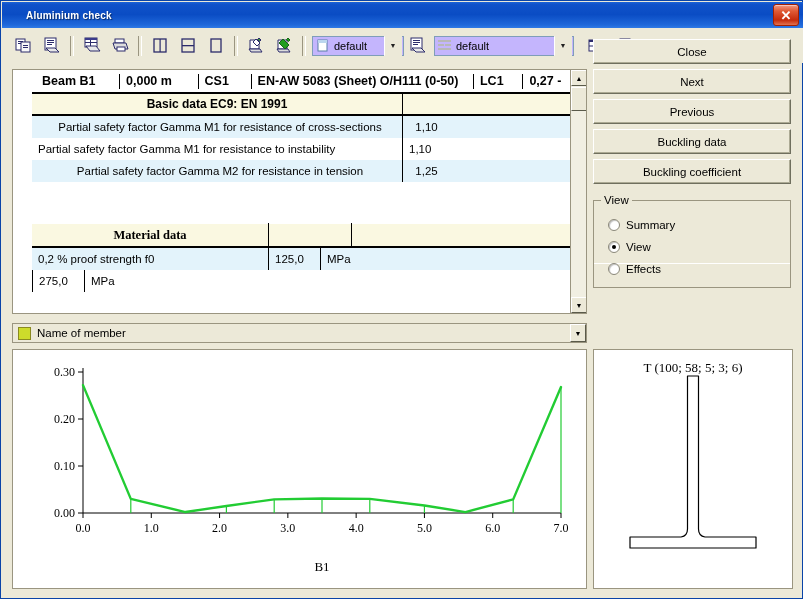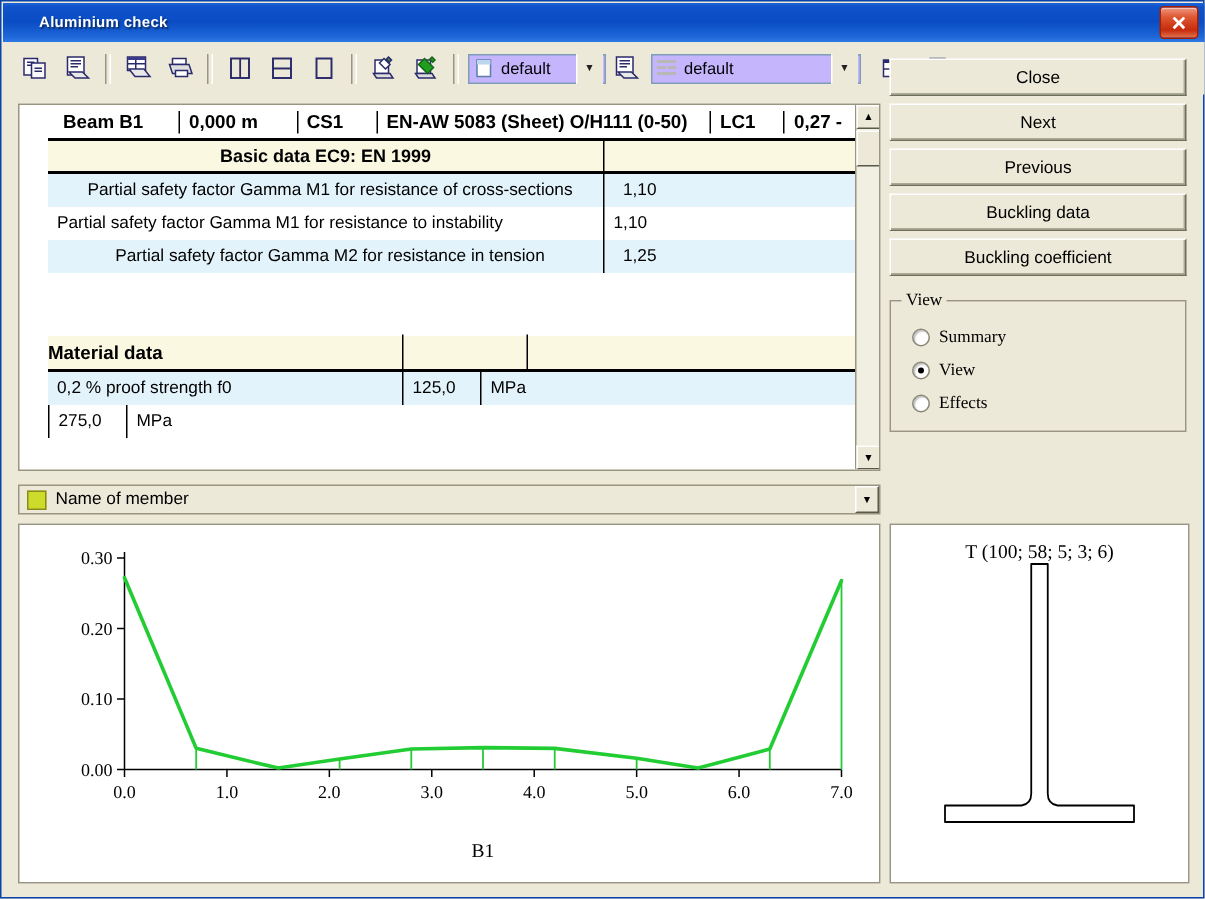--- a/index.html
+++ b/index.html
@@ -86,21 +86,21 @@
     box-sizing:border-box;
   }
   .band .bt{width:370px;text-align:center;}
   .band .bdiv{border-left:1px solid #000;height:22px;}
   .drow{display:flex;align-items:center;height:22px;font-size:11.5px;}
   .drow.alt{background:#e3f3fb;text-align:center;}
   .drow .lbl{width:370px;padding-left:6px;box-sizing:border-box;}
   .drow .val{width:42px;padding-left:6px;box-sizing:border-box;border-left:1px solid #000;height:22px;line-height:22px;}
   .spacer{height:42px;}
   .band2{background:#faf8e1;height:24px;display:flex;align-items:center;border-bottom:2px solid #000;box-sizing:border-box;}
-  .band2 .bt{width:236px;text-align:left;font-weight:bold;font-size:12.5px;}
+  .band2 .bt{width:236px;text-align:center;font-weight:bold;font-size:12.5px;font-family:Liberation Serif, serif;}
   .band2 .bdiv{border-left:1px solid #000;height:24px;}
   .band2 .bt2{width:82px;}
   .mrow{display:flex;align-items:center;height:22px;font-size:11.5px;}
   .mrow.alt{background:#e3f3fb;}
   .mrow .lbl{width:236px;padding-left:6px;box-sizing:border-box;}
   .mrow .val{width:52px;padding-left:6px;box-sizing:border-box;border-left:1px solid #000;height:22px;line-height:22px;}
   .mrow .unit{width:50px;padding-left:6px;box-sizing:border-box;border-left:1px solid #000;height:22px;line-height:22px;}
   
   .vscroll{
     position:absolute;right:0;top:0;width:16px;height:100%;
@@ -153,22 +153,22 @@
     background:#ece9d8;
     border:1px solid #ece9d8;
     border-top-color:#fff;border-left-color:#fff;
     border-right-color:#6f6f5e;border-bottom-color:#6f6f5e;
     box-shadow:inset -1px -1px 0 #acaa94;
     font-size:11.5px;color:#000;cursor:pointer;
     display:flex;align-items:center;justify-content:center;
     box-sizing:border-box;
   }
   .group{
-    position:absolute;left:592px;top:199px;width:198px;height:88px;
-    border:1px solid #fff;box-sizing:border-box;font-family:Liberation Serif, serif;
+    position:absolute;left:592px;top:199px;width:198px;height:64px;
+    border:1px solid #fff;box-sizing:border-box;
   }
   .group-inner{
     position:absolute;left:-1px;top:-1px;width:198px;height:88px;
     border:1px solid #9a9580;box-sizing:border-box;
   }
   .group-title{
     position:absolute;left:7px;top:-7px;background:#ece9d8;
     padding:0 3px;font-size:11.5px;color:#000;
   }
   .radio-row{
@@ -343,21 +343,21 @@
       <div class="hdrow">
         <span class="cell" style="width:78px">Beam B1</span>
         <span class="cell" style="width:72px">0,000 m</span>
         <span class="cell" style="width:44px">CS1</span>
         <span class="cell" style="width:230px">EN-AW 5083 (Sheet) O/H111 (0-50)</span>
         <span class="cell" style="width:40px">LC1</span>
         <span class="cell" style="width:60px">0,27 -</span>
       </div>
 
       <div class="band">
-        <span class="bt">Basic data EC9: EN  1999</span>
+        <span class="bt">Basic data EC9: EN  1991</span>
         <span class="bdiv"></span>
       </div>
 
       <div class="drow alt">
         <span class="lbl">Partial safety factor Gamma M1  for resistance of cross-sections</span>
         <span class="val">1,10</span>
       </div>
       <div class="drow">
         <span class="lbl">Partial safety factor Gamma M1  for resistance to instability</span>
         <span class="val">1,10</span>

